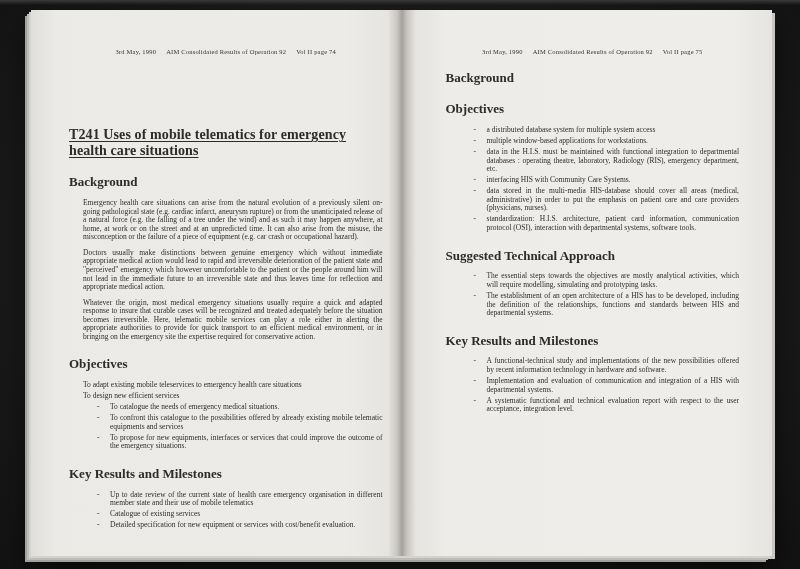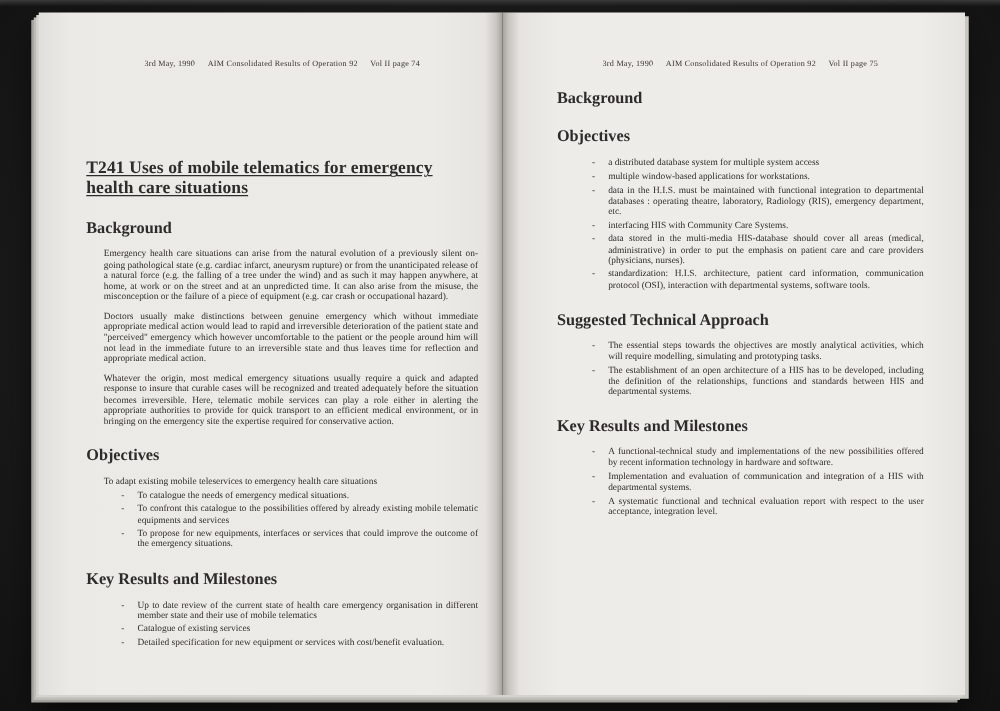--- a/index.html
+++ b/index.html
@@ -128,20 +128,21 @@
 
       <div class="doc-title">T241  Uses of mobile telematics for emergency health care situations</div>
 
       <div class="h-section">Background</div>
       <p class="body">Emergency health care situations can arise from the natural evolution of a previously silent on-going pathological state (e.g. cardiac infarct, aneurysm rupture) or from the unanticipated release of a natural force (e.g. the falling of a tree under the wind) and as such it may happen anywhere, at home, at work or on the street and at an unpredicted time. It can also arise from the misuse, the misconception or the failure of a piece of equipment (e.g. car crash or occupational hazard).</p>
       <p class="body">Doctors usually make distinctions between genuine emergency which without immediate appropriate medical action would lead to rapid and irreversible deterioration of the patient state and "perceived" emergency which however uncomfortable to the patient or the people around him will not lead in the immediate future to an irreversible state and thus leaves time for reflection and appropriate medical action.</p>
       <p class="body">Whatever the origin, most medical emergency situations usually require a quick and adapted response to insure that curable cases will be recognized and treated adequately before the situation becomes irreversible. Here, telematic mobile services can play a role either in alerting the appropriate authorities to provide for quick transport to an efficient medical environment, or in bringing on the emergency site the expertise required for conservative action.</p>
 
       <div class="h-section">Objectives</div>
       <div class="plain-line">To adapt existing mobile teleservices to emergency health care situations</div>
+      <div class="plain-line">To design new efficient services</div>
 
       <div class="bullets">
         <div class="bullet">
           <span class="dash">-</span>
           <span class="btext">To catalogue the needs of emergency medical situations.</span>
         </div>
         <div class="bullet">
           <span class="dash">-</span>
           <span class="btext">To confront this catalogue to the possibilities offered by already existing mobile telematic equipments and services</span>
         </div>

